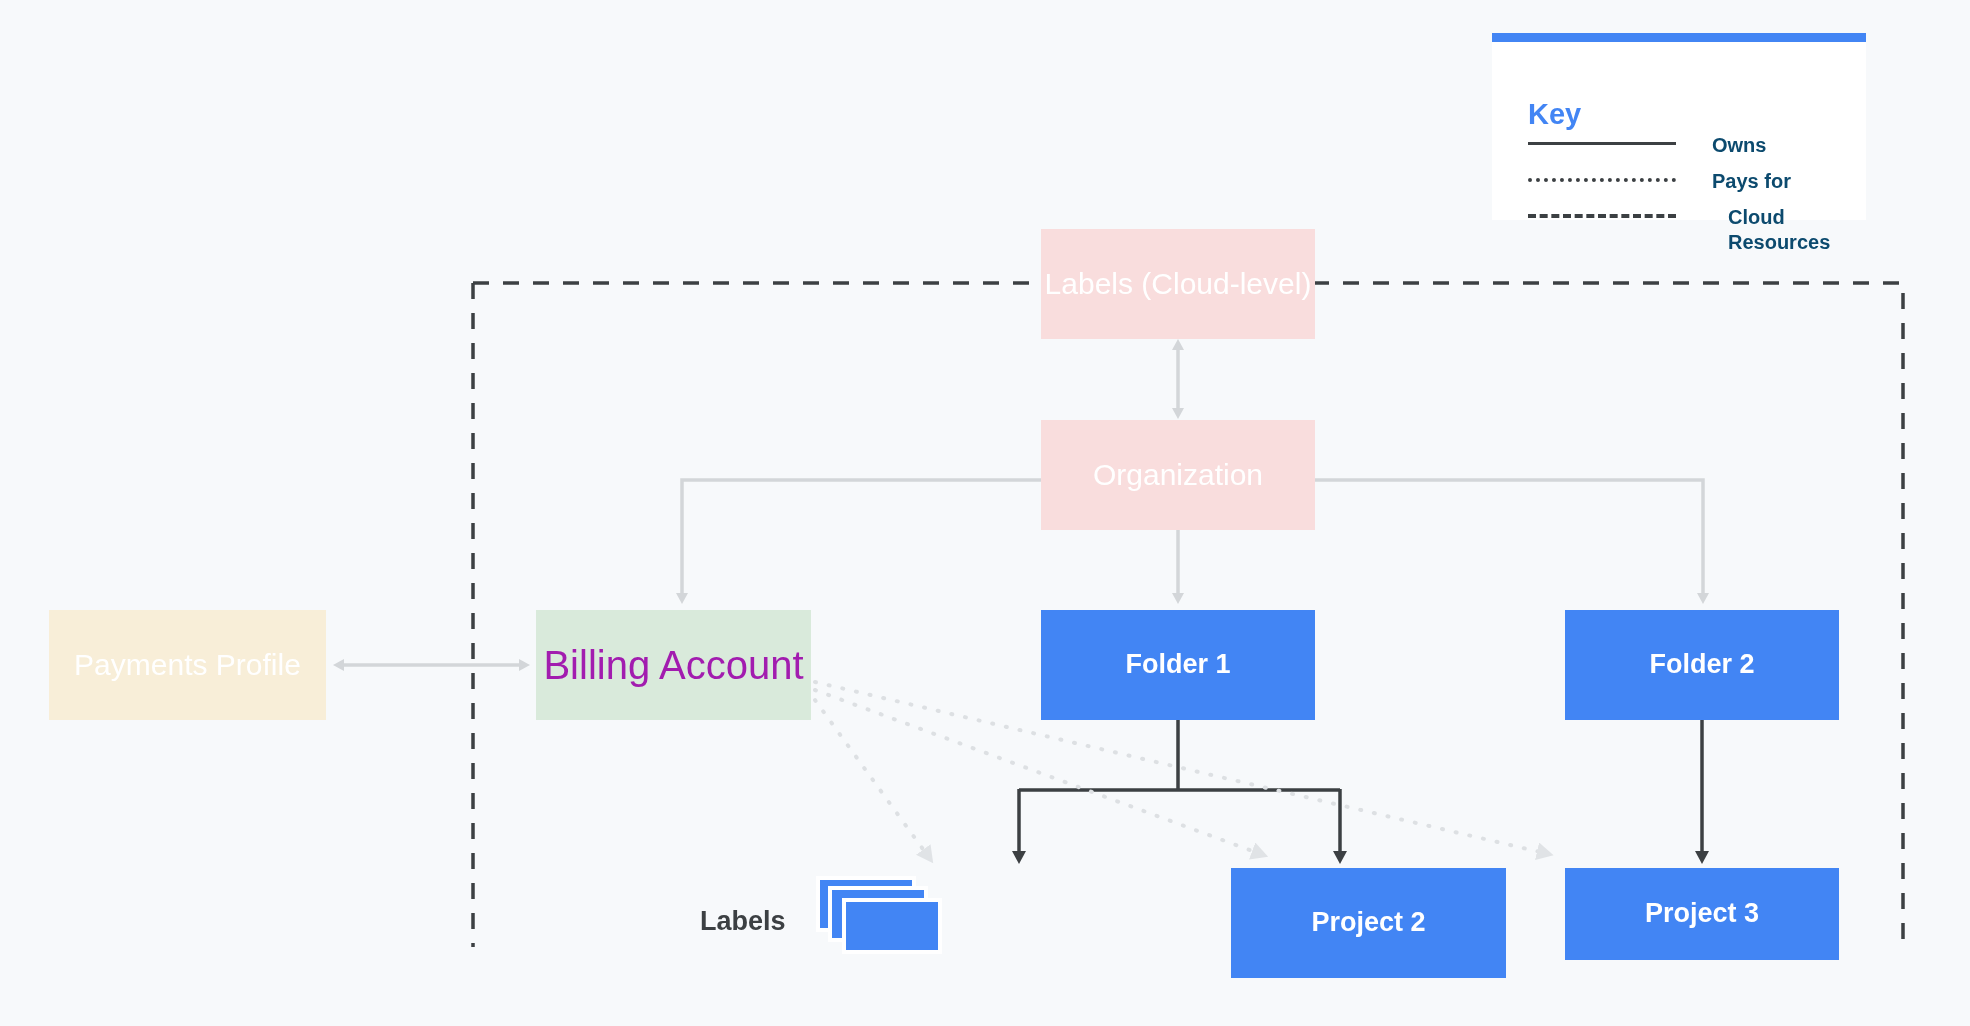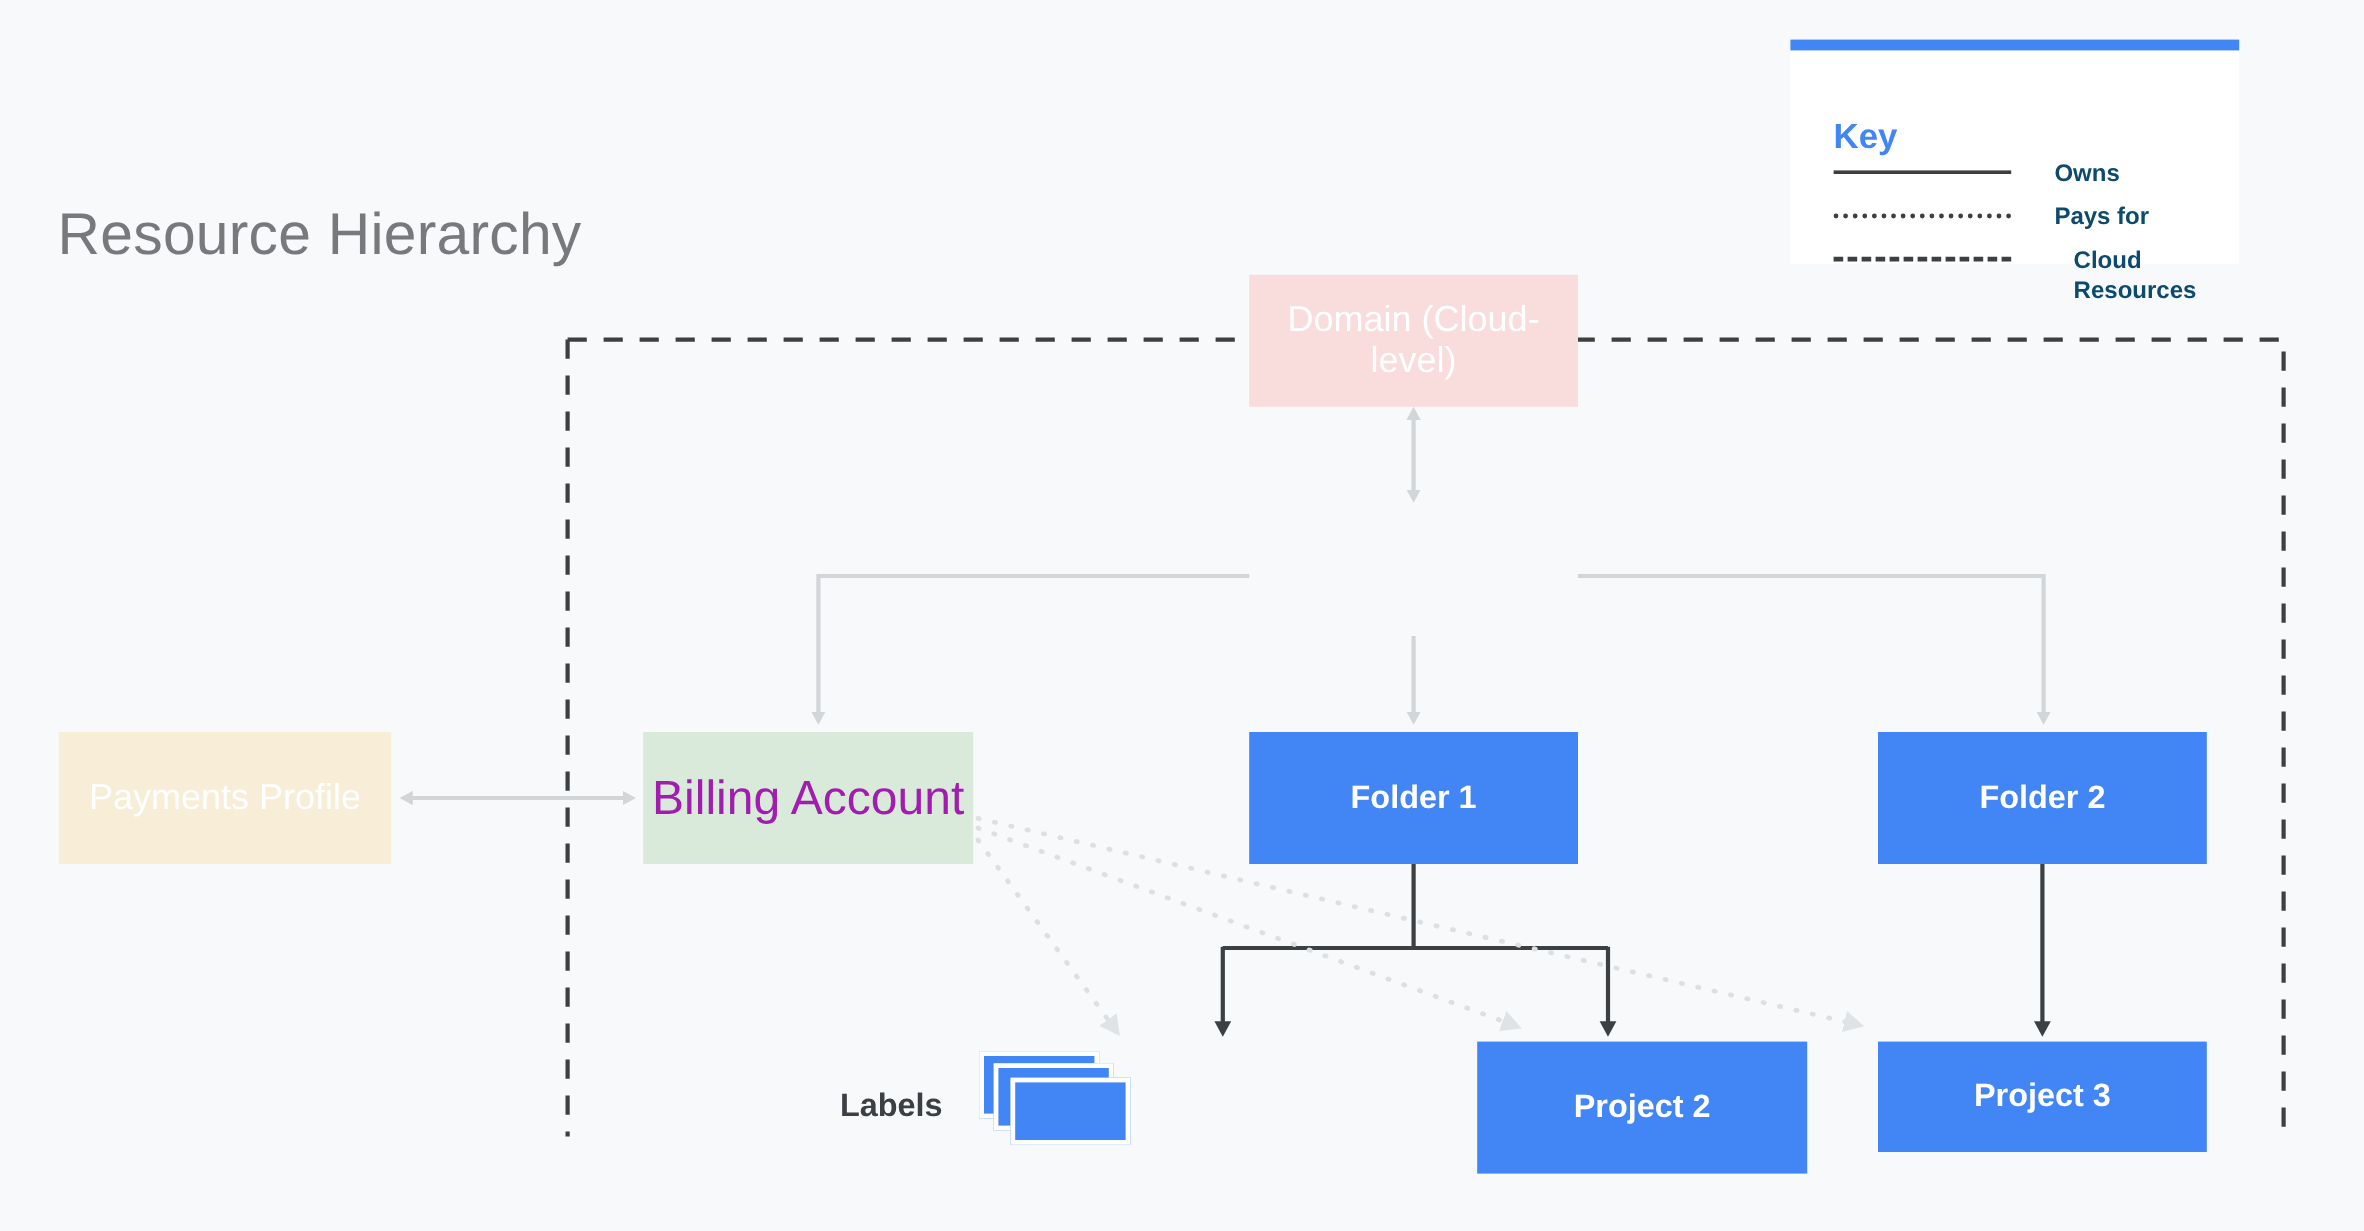--- a/index.html
+++ b/index.html
@@ -203,24 +203,24 @@
     <line x1="1019" y1="789" x2="1019" y2="857" stroke="#3C4043" stroke-width="3.5" marker-end="url(#arw-dark)"></line>
     <line x1="1340" y1="789" x2="1340" y2="857" stroke="#3C4043" stroke-width="3.5" marker-end="url(#arw-dark)"></line>
 
     <line x1="1702" y1="720" x2="1702" y2="857" stroke="#3C4043" stroke-width="3.5" marker-end="url(#arw-dark)"></line>
 
     <line x1="815" y1="700" x2="925" y2="852" stroke="#DDE0E3" stroke-width="4" stroke-linecap="round" stroke-dasharray="1 13" marker-end="url(#arw-dot)"></line>
     <line x1="815" y1="690" x2="1255" y2="852" stroke="#DDE0E3" stroke-width="4" stroke-linecap="round" stroke-dasharray="1 13" marker-end="url(#arw-dot)"></line>
     <line x1="815" y1="682" x2="1540" y2="852" stroke="#DDE0E3" stroke-width="4" stroke-linecap="round" stroke-dasharray="1 13" marker-end="url(#arw-dot)"></line>
   </svg>
 
-  <div id="page-title">Resource Hierarchy</div>
-
-  <div class="node node-pink" style="left:1041px; top:229px; width:274px; height:110px;">Domain (Cloud-level)</div>
-
+
+  <div class="node node-pink" style="left:1041px; top:229px; width:274px; height:110px;">Labels (Cloud-level)</div>
+
+  <div class="node node-pink" style="left:1041px; top:420px; width:274px; height:110px;">Organization</div>
 
   <div class="node node-cream" style="left:49px; top:610px; width:277px; height:110px;">Payments Profile</div>
 
   <div class="node node-green" style="left:536px; top:610px; width:275px; height:110px;">Billing Account</div>
 
   <div class="node node-blue" style="left:1041px; top:610px; width:274px; height:110px;">Folder 1</div>
 
   <div class="node node-blue" style="left:1565px; top:610px; width:274px; height:110px;">Folder 2</div>
 
 

